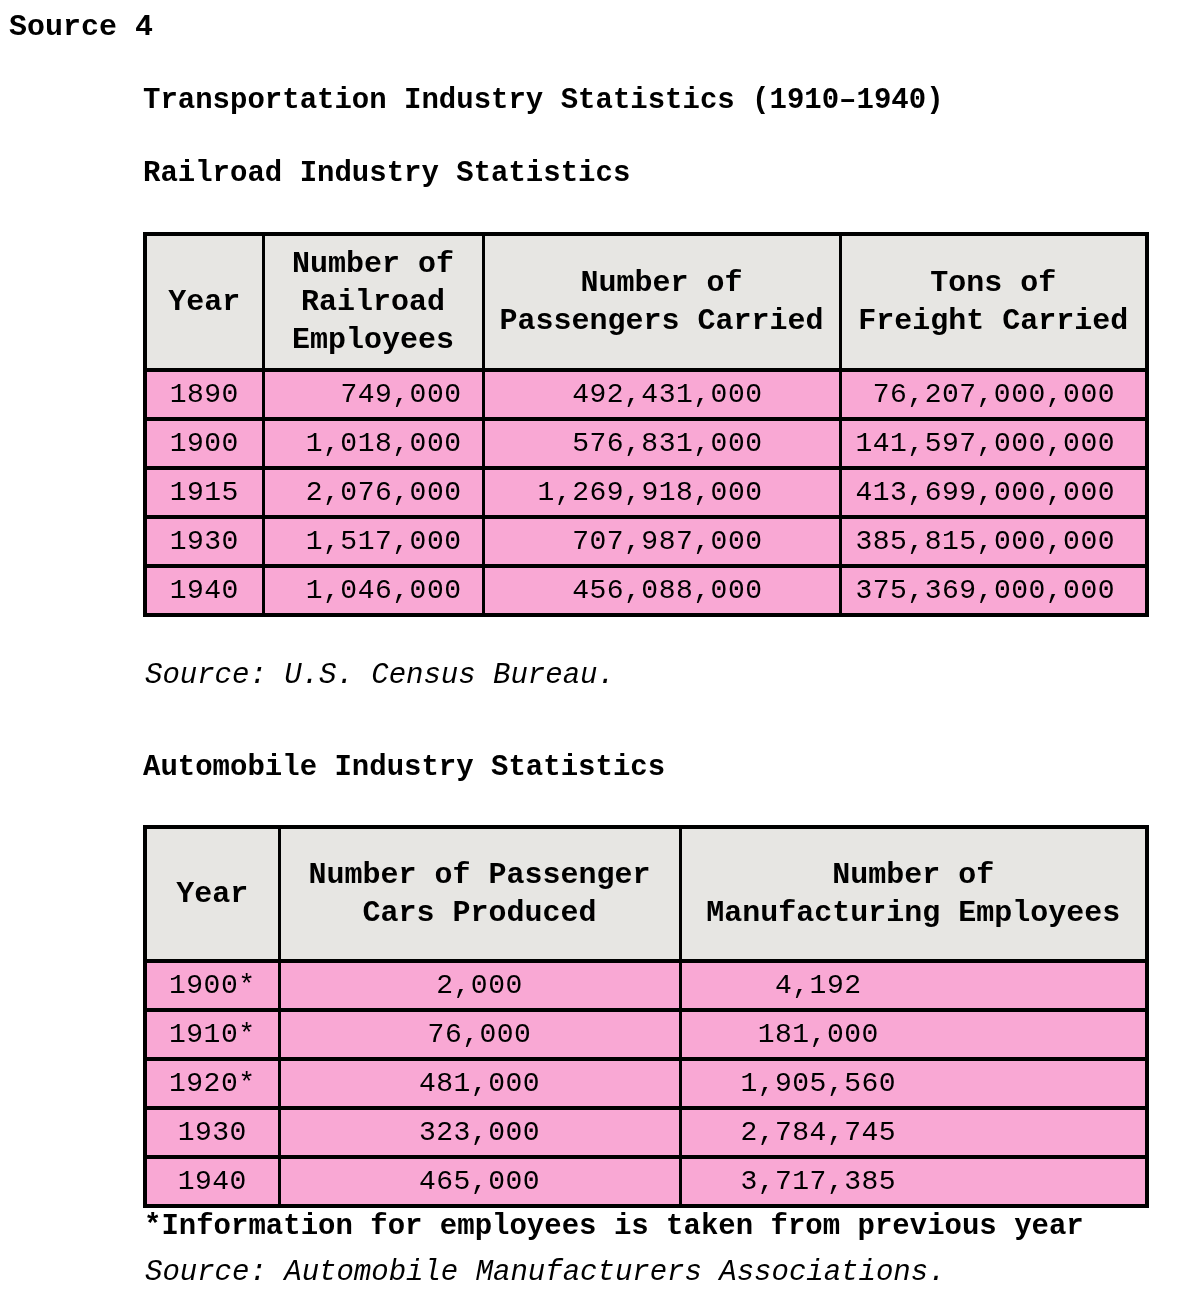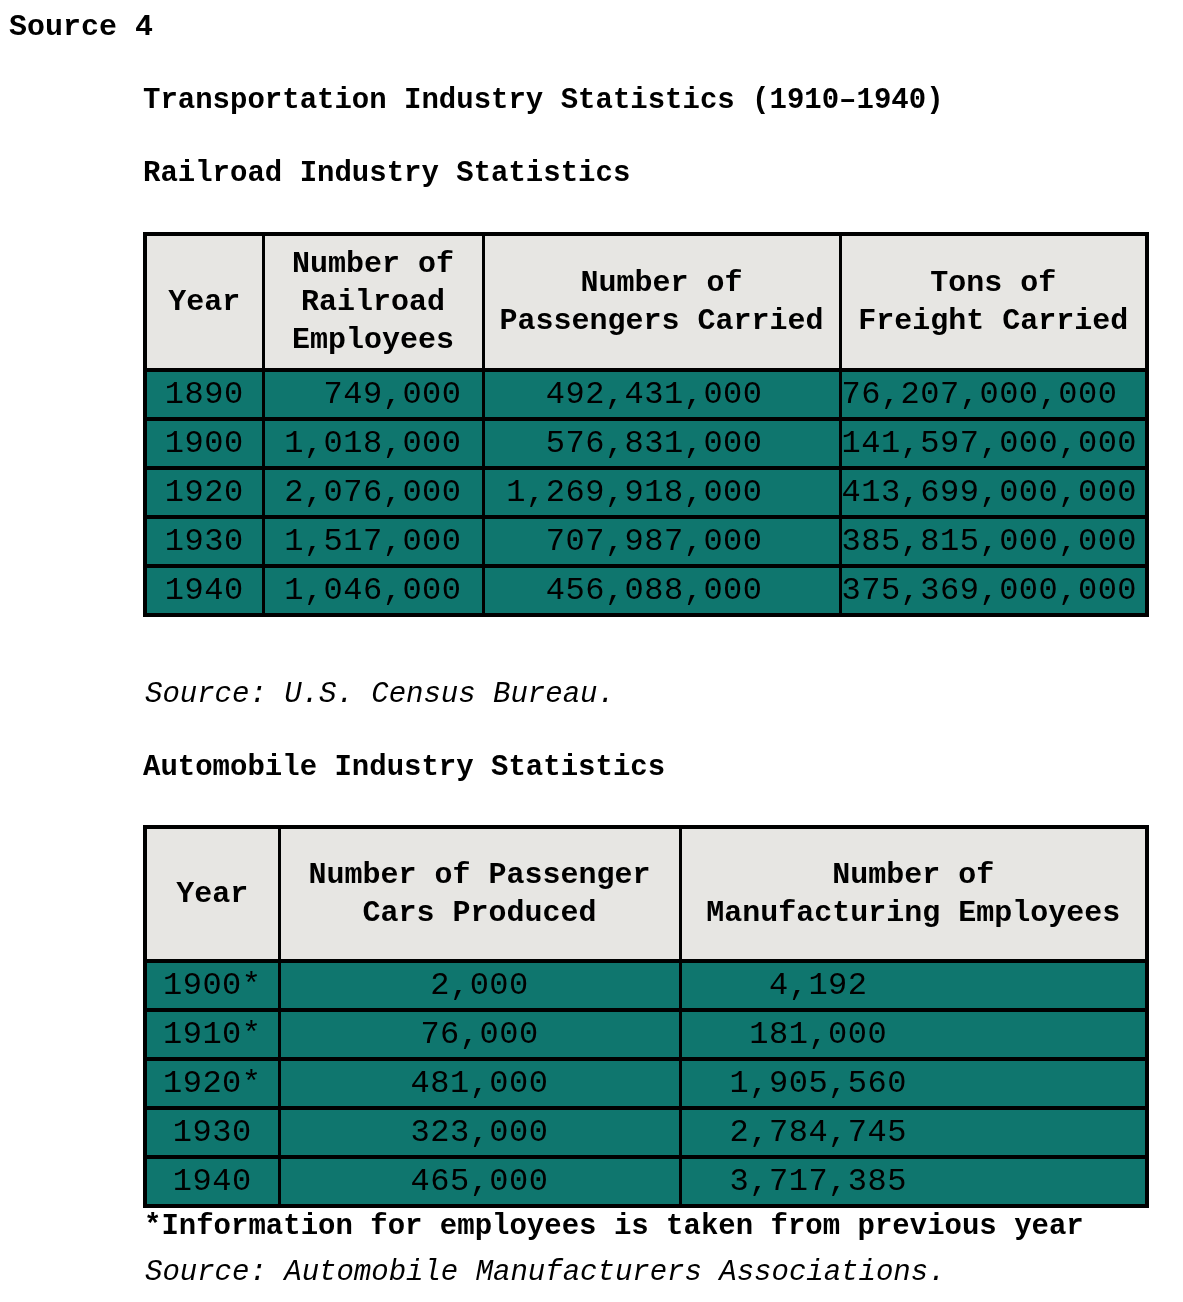--- a/index.html
+++ b/index.html
@@ -58,23 +58,23 @@
   }
   .data-table th {
     background: #e7e6e3;
     font-weight: bold;
     font-size: 30px;
     line-height: 1.27;
     text-align: center;
     white-space: pre-line;
   }
   .data-table td {
-    font-size: 32px;
+    font-size: 28px;
     letter-spacing: 0.5px;
-    background: #0f766e;
+    background: #f9a8d4;
   }
 
   #railroad-table thead tr { height: 136px; }
   #railroad-table tbody tr { height: 49px; }
   #auto-table thead tr     { height: 134px; }
   #auto-table tbody tr     { height: 49px; }
 
   td.cell-year  { text-align: center; }
   td.ral-emp    { text-align: right; padding-right: 20px; }
   td.ral-pass   { text-align: right; padding-right: 76px; }
@@ -82,21 +82,21 @@
   td.auto-cars  { text-align: center; }
   td.auto-emp   { text-align: center; padding-right: 190px; }
 
   .source-note {
     position: absolute;
     left: 145px;
     font-size: 29px;
     font-style: italic;
     white-space: nowrap;
   }
-  #railroad-source { top: 678px; }
+  #railroad-source { top: 659px; }
   #auto-source     { top: 1256px; text-align: center; }
 
   .footnote {
     position: absolute;
     left: 144px;
     top: 1210px;
     font-size: 29px;
     font-weight: bold;
     white-space: nowrap;
   }
@@ -138,21 +138,21 @@
         <td class="ral-pass">492,431,000</td>
         <td class="ral-frt">76,207,000,000</td>
       </tr>
       <tr>
         <td class="cell-year">1900</td>
         <td class="ral-emp">1,018,000</td>
         <td class="ral-pass">576,831,000</td>
         <td class="ral-frt">141,597,000,000</td>
       </tr>
       <tr>
-        <td class="cell-year">1920</td>
+        <td class="cell-year">1915</td>
         <td class="ral-emp">2,076,000</td>
         <td class="ral-pass">1,269,918,000</td>
         <td class="ral-frt">413,699,000,000</td>
       </tr>
       <tr>
         <td class="cell-year">1930</td>
         <td class="ral-emp">1,517,000</td>
         <td class="ral-pass">707,987,000</td>
         <td class="ral-frt">385,815,000,000</td>
       </tr>

